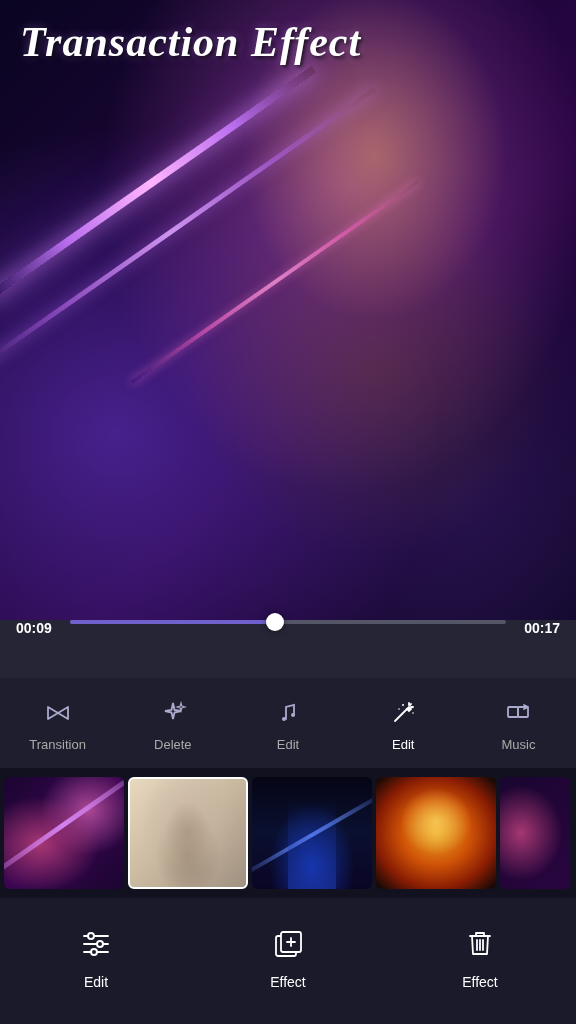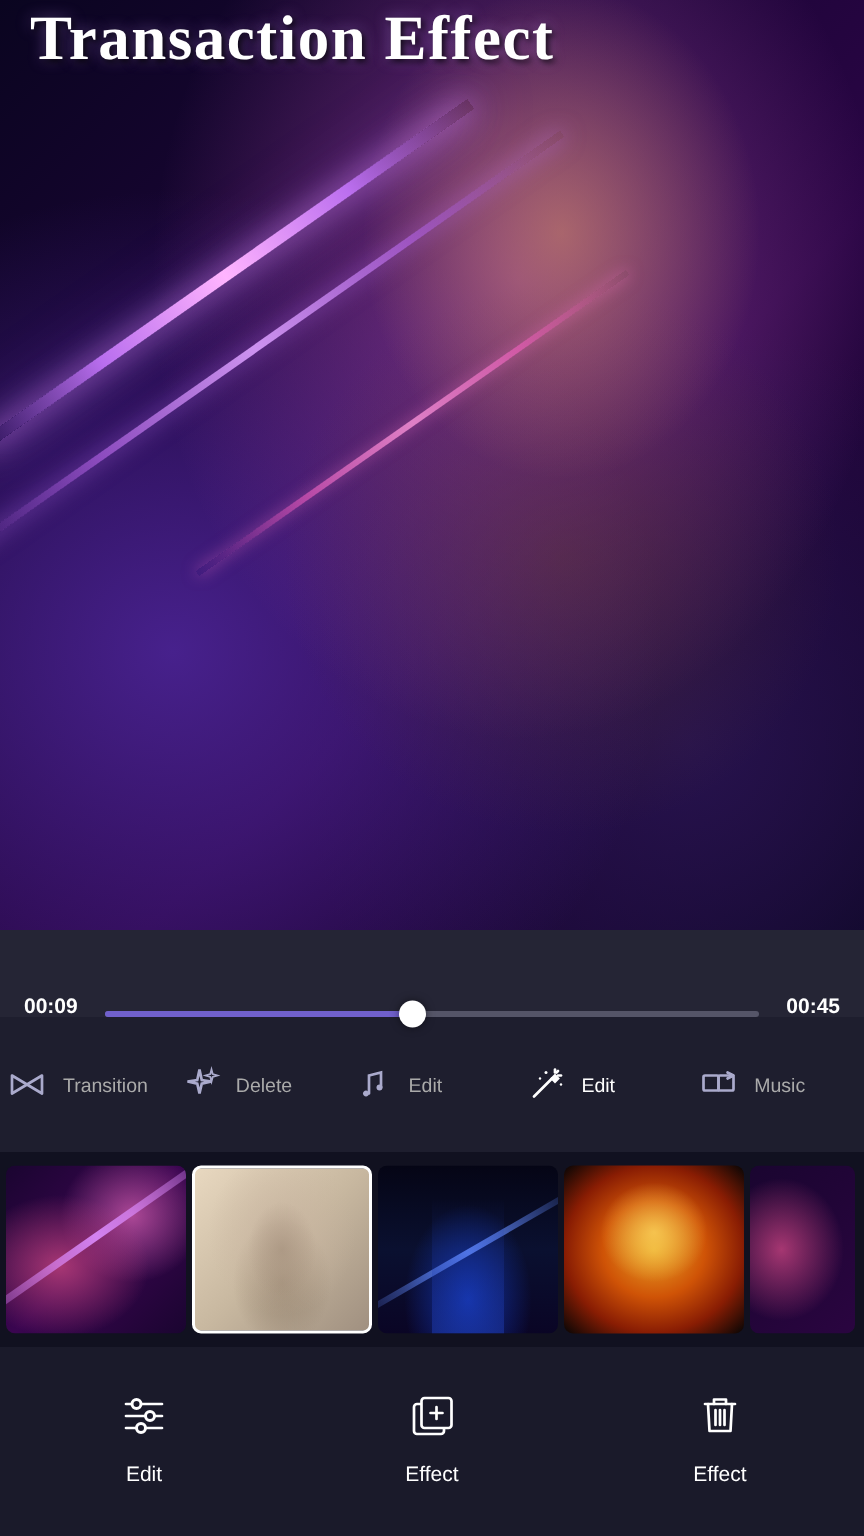--- a/index.html
+++ b/index.html
@@ -73,37 +73,38 @@
       width: 100%;
       height: 100%;
       background: 
         radial-gradient(ellipse at 65% 25%, rgba(210, 140, 100, 0.6) 0%, transparent 25%),
         radial-gradient(ellipse at 65% 60%, rgba(100, 60, 40, 0.4) 0%, transparent 35%);
     }
 
     
     .app-title {
       position: absolute;
-      top: 2px;
+      top: 18px;
       left: 20px;
       font-size: 42px;
       font-family: 'Georgia', serif;
+      font-style: italic;
       font-weight: bold;
       color: white;
       text-shadow: 2px 2px 4px rgba(0,0,0,0.8), 0 0 10px rgba(200, 150, 255, 0.4);
       letter-spacing: 1px;
     }
 
     
     #playback-bar {
       width: 576px;
       height: 58px;
       background: #252535;
       display: flex;
-      align-items: flex-end;
+      align-items: flex-start;
       padding: 0 16px;
       gap: 12px;
     }
 
     .time-current {
       color: white;
       font-size: 14px;
       font-weight: bold;
       min-width: 42px;
     }
@@ -148,21 +149,21 @@
       height: 90px;
       background: #1e1e2e;
       display: flex;
       align-items: center;
       justify-content: space-around;
       padding: 10px 0;
     }
 
     .toolbar-item {
       display: flex;
-      flex-direction: row;
+      flex-direction: column;
       align-items: center;
       gap: 6px;
       cursor: pointer;
       flex: 1;
     }
 
     .toolbar-icon {
       width: 36px;
       height: 36px;
       display: flex;
@@ -329,21 +330,21 @@
   <div class="neon-streak-3"></div>
   <div class="app-title">Transaction Effect</div>
 </div>
 
 <div id="playback-bar">
   <span class="time-current">00:09</span>
   <div class="progress-track">
     <div class="progress-fill" style="width: 47%"></div>
     <div class="progress-thumb" style="left: 47%"></div>
   </div>
-  <span class="time-total">00:45</span>
+  <span class="time-total">00:17</span>
 </div>
 
 <div id="toolbar">
 
   <div class="toolbar-item">
     <div class="toolbar-icon">
       <svg viewBox="0 0 28 28">
 
         <path d="M4 8 L14 14 L4 20 Z" stroke-linejoin="round"></path>
         <path d="M24 8 L14 14 L24 20 Z" stroke-linejoin="round"></path>

